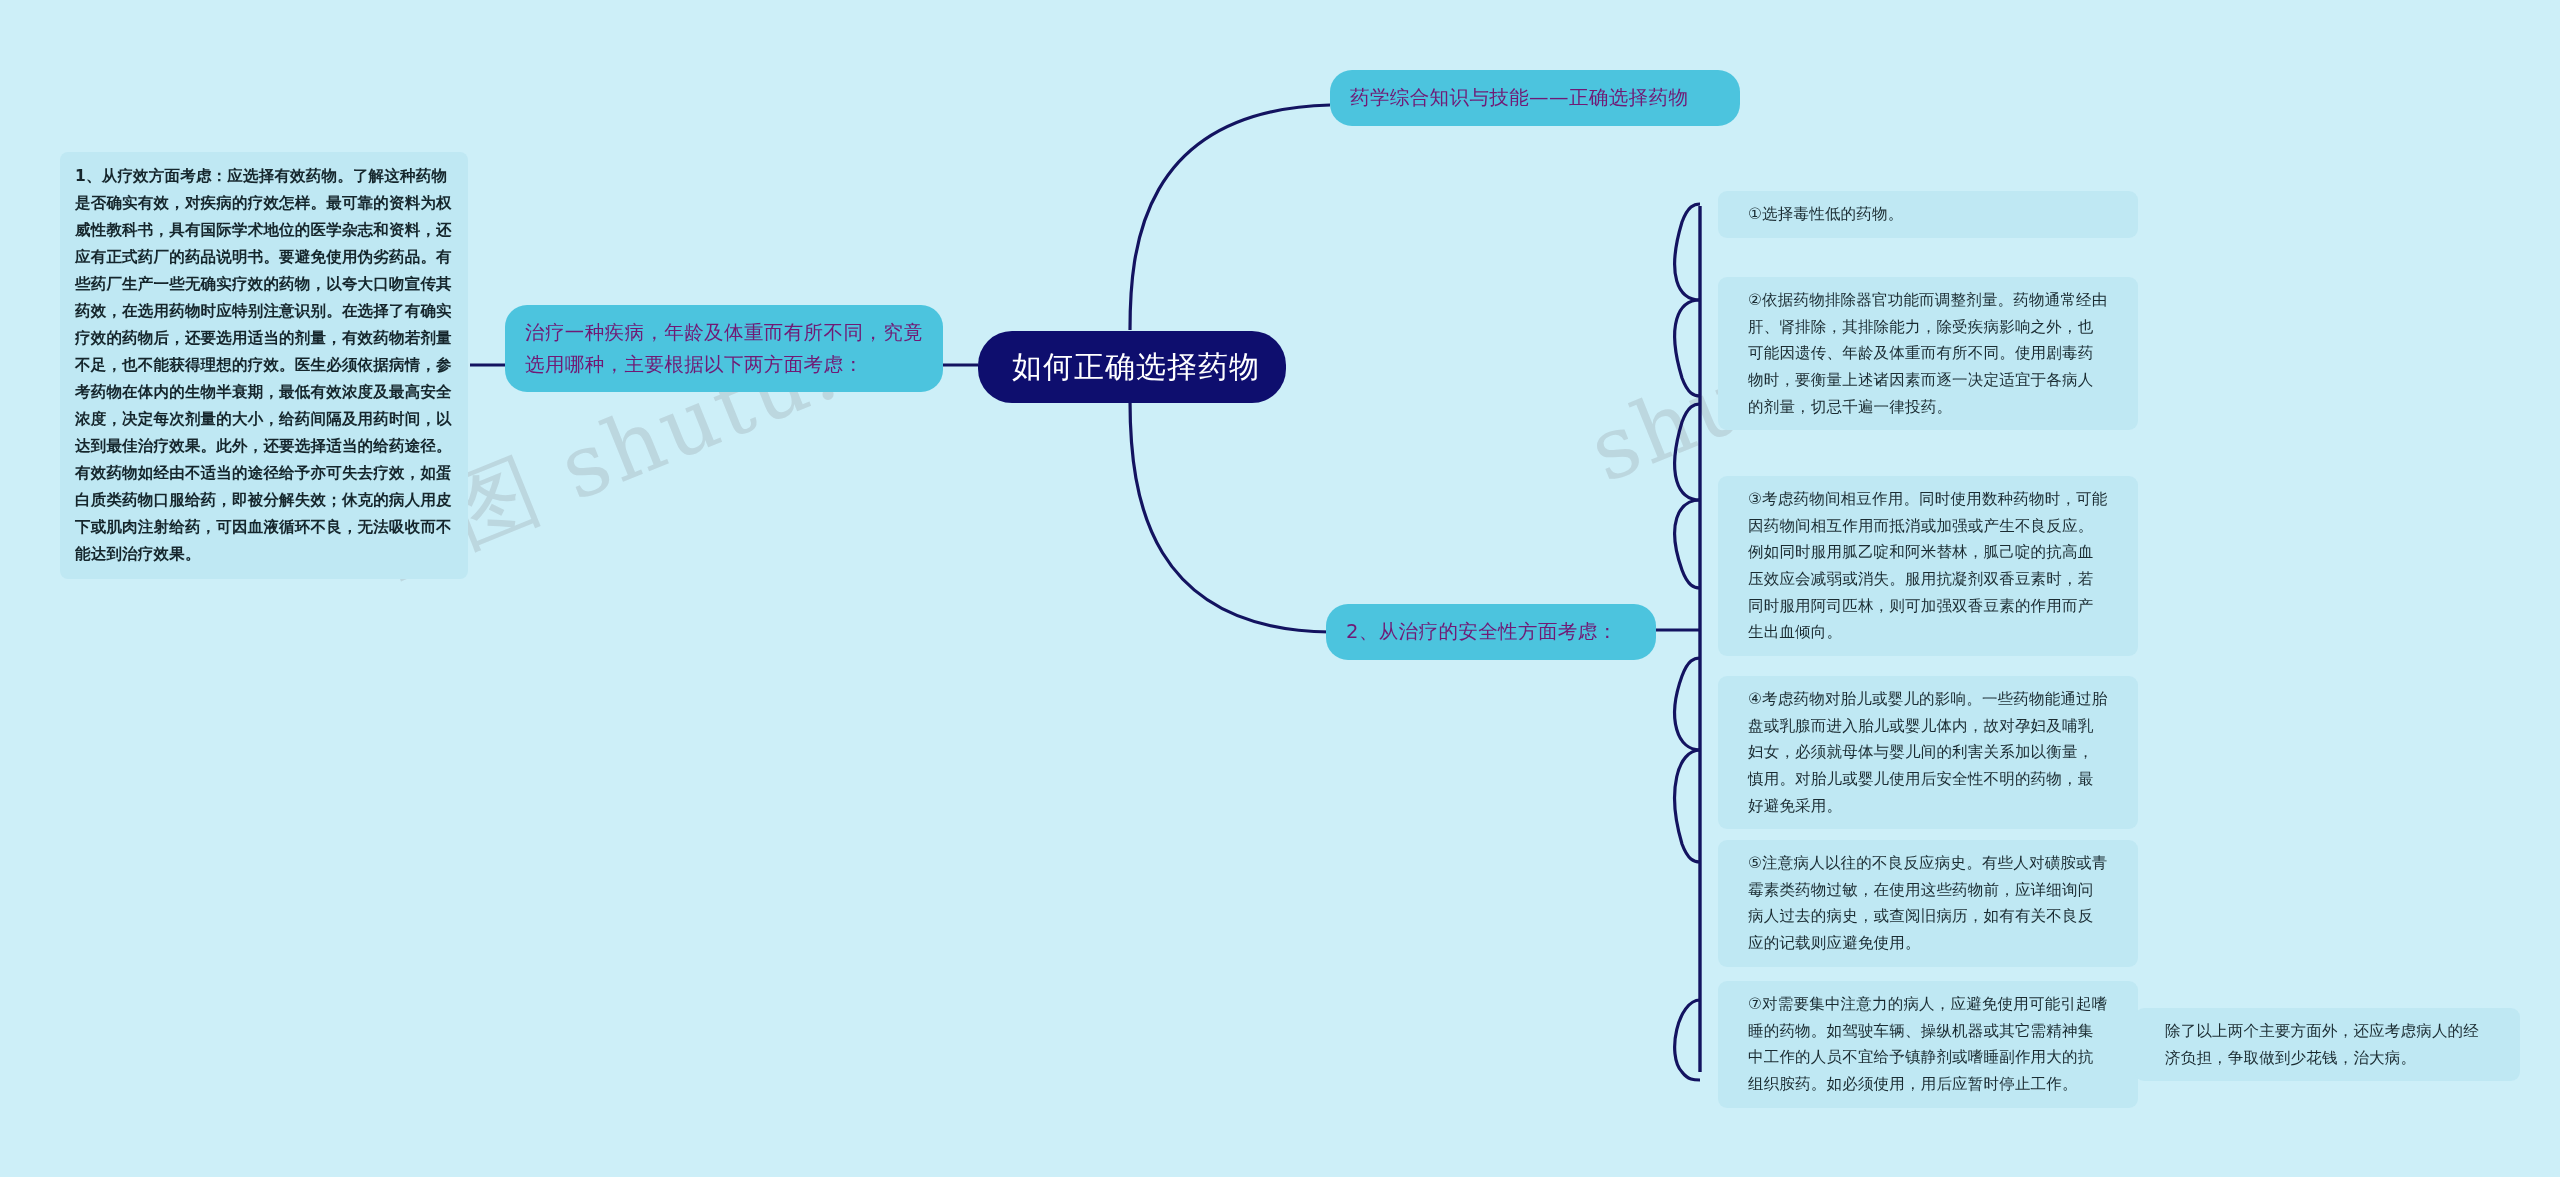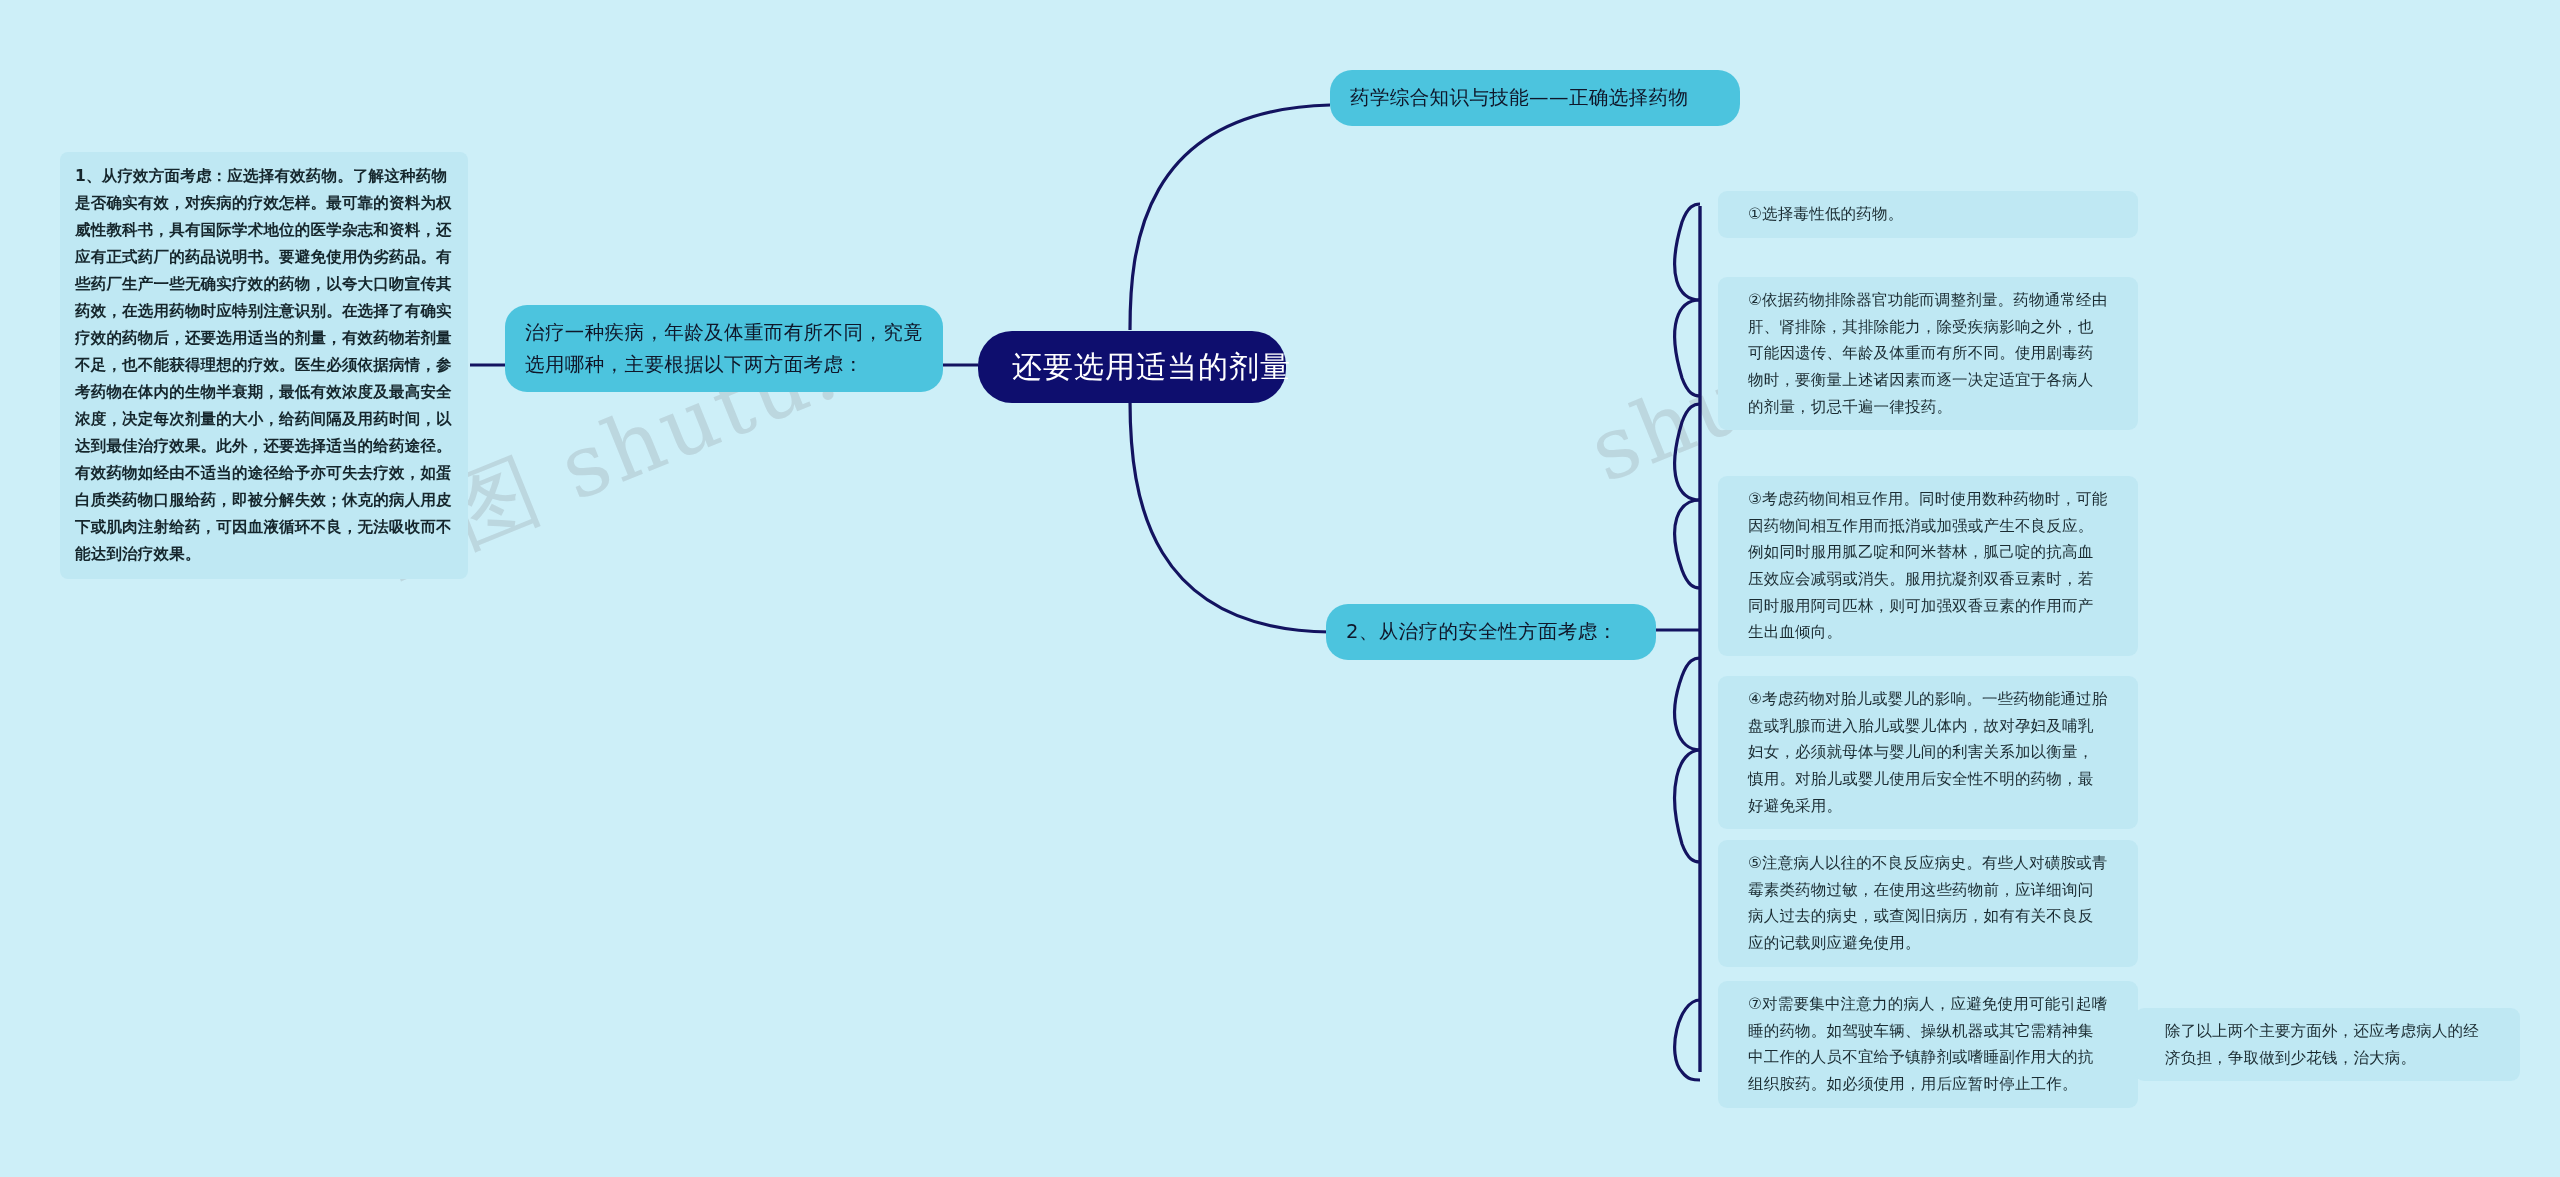--- a/index.html
+++ b/index.html
@@ -56,21 +56,21 @@
     font-size: 30px;
     line-height: 1.25;
     padding: 17px 34px;
     letter-spacing: 1px;
     white-space: nowrap;
   }
 
   
   .branch {
     background: #4cc4de;
-    color: #0f172a;
+    color: #701a75;
     border-radius: 22px;
     font-size: 19.5px;
     line-height: 1.62;
     padding: 12px 20px;
     letter-spacing: 0.4px;
   }
 
   
   .leaf {
     background: #bfe8f3;
@@ -122,21 +122,21 @@
     <path d="M 1700 300 C 1678 300 1666 325 1682 378 C 1688 394 1694 396 1700 396" fill="none" stroke="#131360" stroke-width="3.2"></path>
     <path d="M 1700 500 C 1678 500 1666 475 1682 422 C 1688 406 1694 404 1700 404" fill="none" stroke="#131360" stroke-width="3.2"></path>
     <path d="M 1700 500 C 1678 500 1666 525 1682 570 C 1688 586 1694 588 1700 588" fill="none" stroke="#131360" stroke-width="3.2"></path>
     <path d="M 1700 750 C 1678 750 1666 720 1682 676 C 1688 660 1694 658 1700 658" fill="none" stroke="#131360" stroke-width="3.2"></path>
     <path d="M 1700 750 C 1678 750 1666 790 1682 844 C 1688 860 1694 862 1700 862" fill="none" stroke="#131360" stroke-width="3.2"></path>
     <path d="M 1700 1000 C 1678 1000 1666 1055 1682 1072 C 1688 1080 1694 1080 1700 1080" fill="none" stroke="#131360" stroke-width="3.2"></path>
 
     <path d="M 2080 1038 L 2135 1038" fill="none" stroke="#131360" stroke-width="3.2"></path>
   </svg>
 
-  <div class="node root" style="left:978px; top:331px; width:308px;">还要选用适当的剂量</div>
+  <div class="node root" style="left:978px; top:331px; width:308px;">如何正确选择药物</div>
 
   <div class="node branch" style="left:1330px; top:70px; width:410px;">药学综合知识与技能——正确选择药物</div>
 
   <div class="node branch" style="left:505px; top:305px; width:438px;">治疗一种疾病，年龄及体重而有所不同，究竟选用哪种，主要根据以下两方面考虑：</div>
 
   <div class="node leaf-left" style="left:60px; top:152px; width:408px;">1、从疗效方面考虑：应选择有效药物。了解这种药物是否确实有效，对疾病的疗效怎样。最可靠的资料为权威性教科书，具有国际学术地位的医学杂志和资料，还应有正式药厂的药品说明书。要避免使用伪劣药品。有些药厂生产一些无确实疗效的药物，以夸大口吻宣传其药效，在选用药物时应特别注意识别。在选择了有确实疗效的药物后，还要选用适当的剂量，有效药物若剂量不足，也不能获得理想的疗效。医生必须依据病情，参考药物在体内的生物半衰期，最低有效浓度及最高安全浓度，决定每次剂量的大小，给药间隔及用药时间，以达到最佳治疗效果。此外，还要选择适当的给药途径。有效药物如经由不适当的途径给予亦可失去疗效，如蛋白质类药物口服给药，即被分解失效；休克的病人用皮下或肌肉注射给药，可因血液循环不良，无法吸收而不能达到治疗效果。</div>
 
   <div class="node branch" style="left:1326px; top:604px; width:330px;">2、从治疗的安全性方面考虑：</div>
 
   <div class="node leaf" style="left:1718px; top:191px; width:420px;">①选择毒性低的药物。</div>

